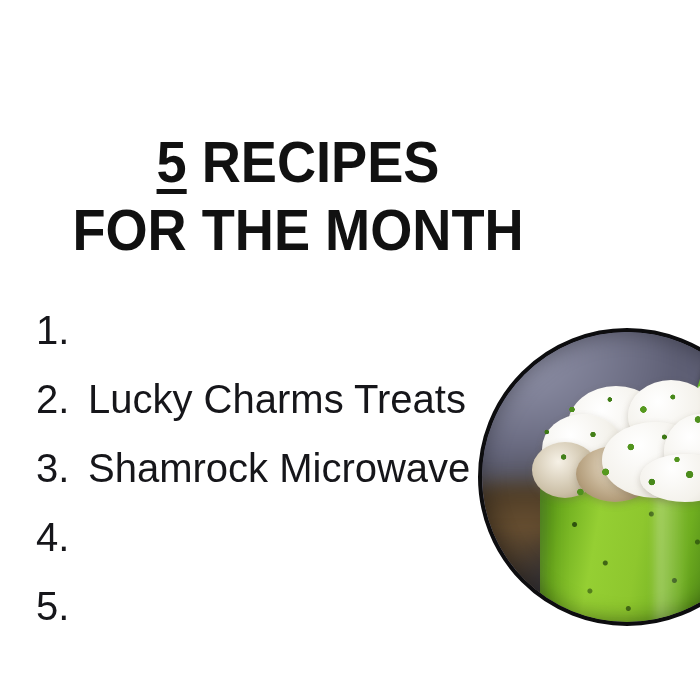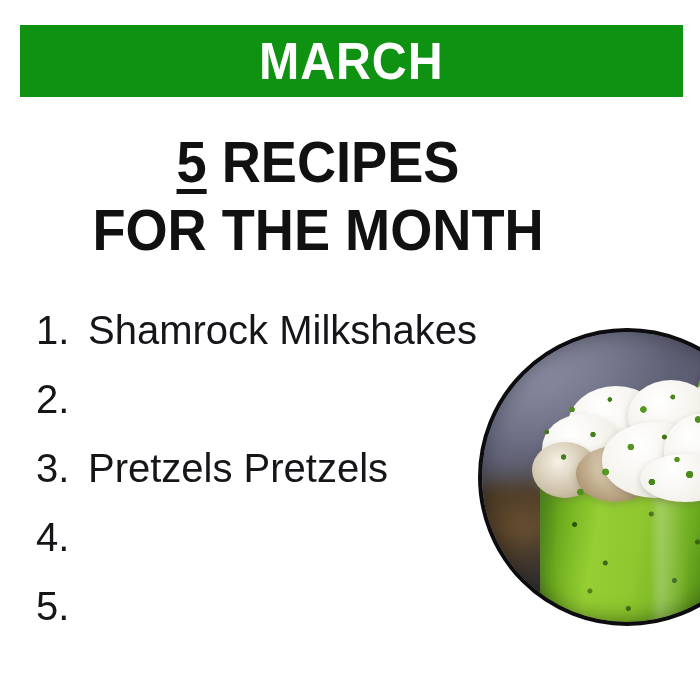--- a/index.html
+++ b/index.html
@@ -48,21 +48,20 @@
     white-space: nowrap;
   }
 
   
   .headline {
     position: absolute;
     left: 0;
     top: 128px;
     width: 596px;
     text-align: center;
-    padding-left: 20px;
   }
   .headline-line {
     font-family: "Liberation Sans", sans-serif;
     font-weight: bold;
     font-size: 57px;
     line-height: 68px;
     color: #111111;
     letter-spacing: 0px;
     white-space: nowrap;
     transform: scaleX(0.95);
@@ -296,40 +295,37 @@
     border-radius: 50%;
     box-shadow: inset 0 0 22px rgba(0,0,0,0.35);
     pointer-events: none;
   }
 </style>
 </head>
 <body>
 
 <div id="poster">
 
-  <div class="month-banner">
-    <span class="month-banner-label">MARCH</span>
-  </div>
 
   <div class="headline">
     <div class="headline-line"><span class="headline-count">5</span><span> RECIPES</span></div>
     <div class="headline-line">FOR THE MONTH</div>
   </div>
 
   <ol class="recipe-list">
     <li class="recipe-item">
       <span class="recipe-num">1.</span>
-      <span class="recipe-name">Shamrock Milkshakes</span>
     </li>
     <li class="recipe-item">
       <span class="recipe-num">2.</span>
+      <span class="recipe-name">Lucky Charms Treats</span>
     </li>
     <li class="recipe-item">
       <span class="recipe-num">3.</span>
-      <span class="recipe-name">Pretzels Pretzels</span>
+      <span class="recipe-name">Shamrock Microwave</span>
     </li>
     <li class="recipe-item">
       <span class="recipe-num">4.</span>
     </li>
     <li class="recipe-item">
       <span class="recipe-num">5.</span>
     </li>
   </ol>
 
   <div class="photo-circle">

